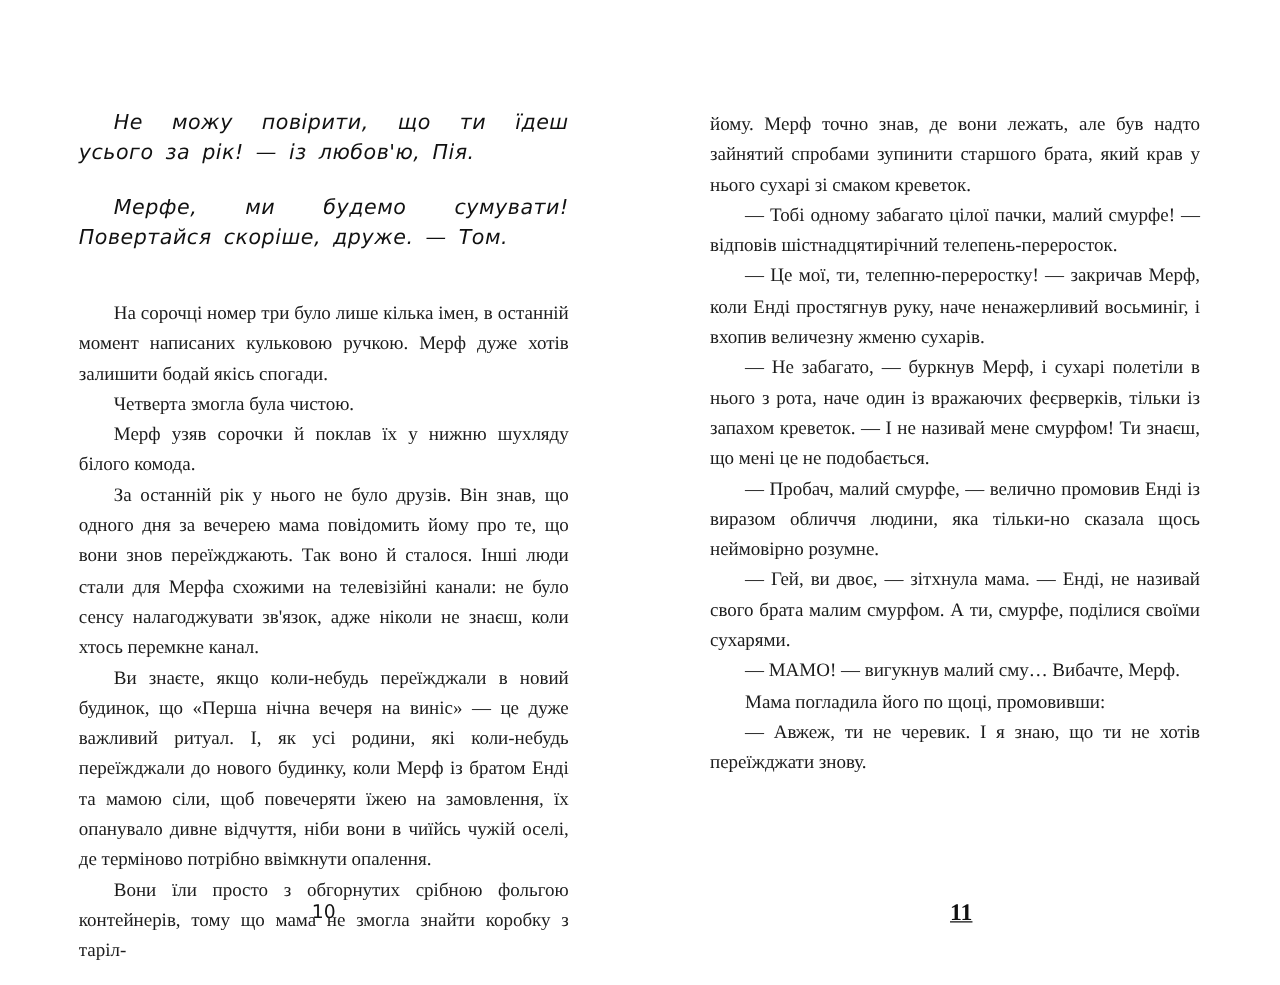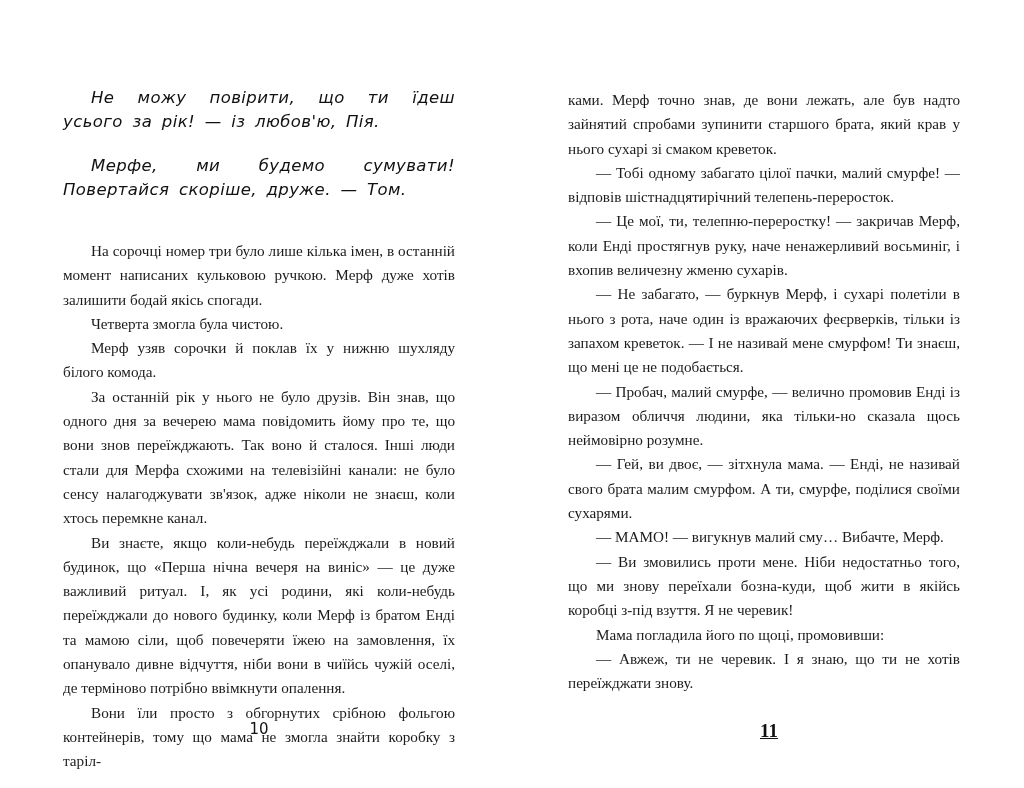--- a/index.html
+++ b/index.html
@@ -84,26 +84,25 @@
     <p>За останній рік у нього не було друзів. Він знав, що одного дня за вечерею мама повідомить йому про те, що вони знов переїжджають. Так воно й сталося. Інші люди стали для Мерфа схожими на телевізійні канали: не було сенсу налагоджувати зв'язок, адже ніколи не знаєш, коли хтось перемкне канал.</p>
     <p>Ви знаєте, якщо коли-небудь переїжджали в новий будинок, що «Перша нічна вечеря на виніс» — це дуже важливий ритуал. І, як усі родини, які коли-небудь переїжджали до нового будинку, коли Мерф із братом Енді та мамою сіли, щоб повечеряти їжею на замовлення, їх опанувало дивне відчуття, ніби вони в чиїйсь чужій оселі, де терміново потрібно ввімкнути опалення.</p>
     <p>Вони їли просто з обгорнутих срібною фольгою контейнерів, тому що мама не змогла знайти коробку з таріл-</p>
   </div>
 
   <div class="page-number">10</div>
 </div>
 
 <div class="page right">
   <div class="textblock body-text" style="top:88px;">
-    <p class="noindent">ками. Мерф точно знав, де вони лежать, але був надто зайнятий спробами зупинити старшого брата, який крав у нього сухарі зі смаком креветок.</p>
+    <p class="noindent">йому. Мерф точно знав, де вони лежать, але був надто зайнятий спробами зупинити старшого брата, який крав у нього сухарі зі смаком креветок.</p>
     <p>— Тобі одному забагато цілої пачки, малий смурфе! — відповів шістнадцятирічний телепень-переросток.</p>
     <p>— Це мої, ти, телепню-переростку! — закричав Мерф, коли Енді простягнув руку, наче ненажерливий восьминіг, і вхопив величезну жменю сухарів.</p>
     <p>— Не забагато, — буркнув Мерф, і сухарі полетіли в нього з рота, наче один із вражаючих феєрверків, тільки із запахом креветок. — І не називай мене смурфом! Ти знаєш, що мені це не подобається.</p>
     <p>— Пробач, малий смурфе, — велично промовив Енді із виразом обличчя людини, яка тільки-но сказала щось неймовірно розумне.</p>
     <p>— Гей, ви двоє, — зітхнула мама. — Енді, не називай свого брата малим смурфом. А ти, смурфе, поділися своїми сухарями.</p>
     <p>— МАМО! — вигукнув малий сму… Вибачте, Мерф.</p>
-    <p>— Ви змовились проти мене. Ніби недостатньо того, що ми знову переїхали бозна-куди, щоб жити в якійсь коробці з-під взуття. Я не черевик!</p>
     <p>Мама погладила його по щоці, промовивши:</p>
     <p>— Авжеж, ти не черевик. І я знаю, що ти не хотів переїжджати знову.</p>
   </div>
 
   <div class="page-number">11</div>
 </div>
 
 </body></html>

